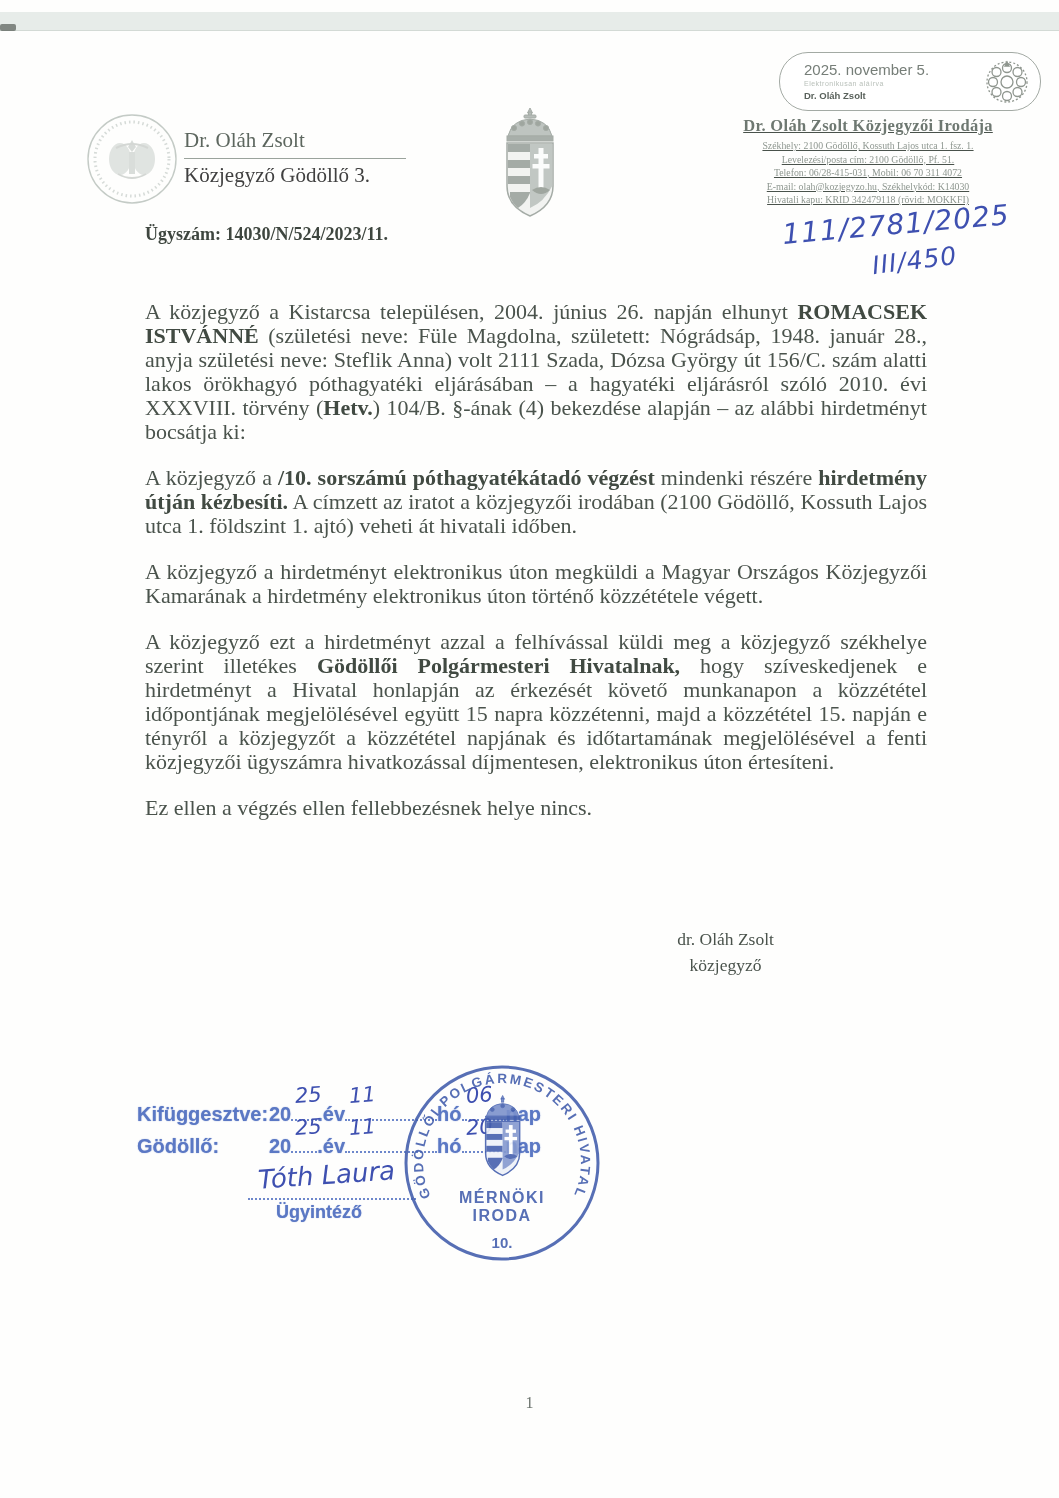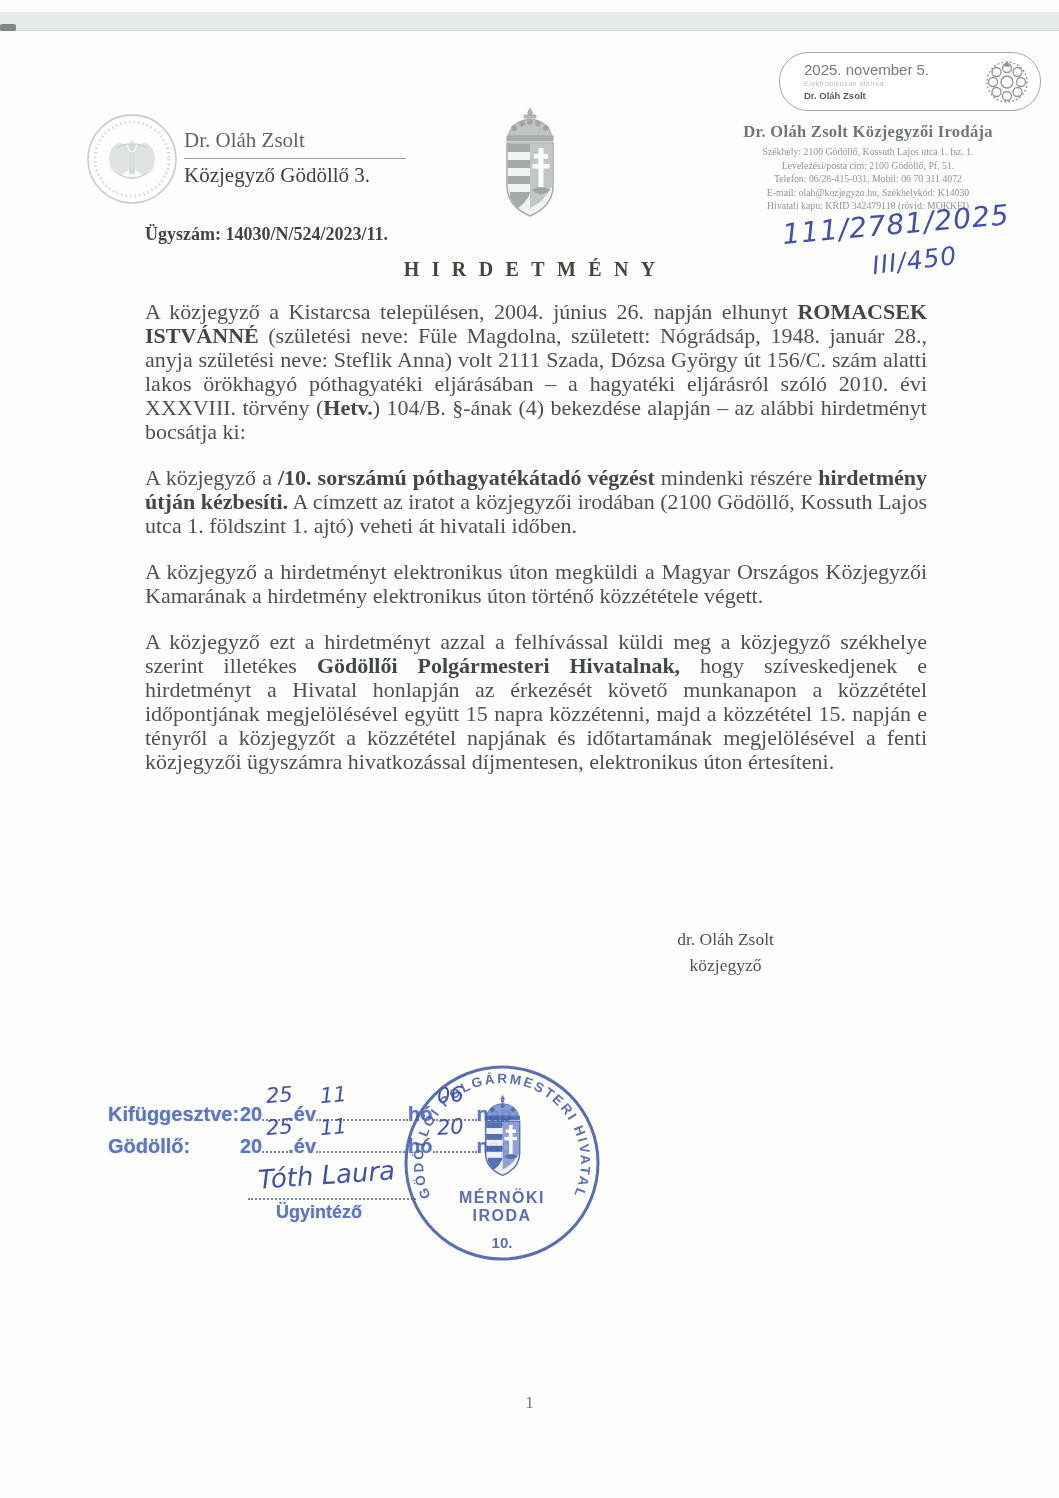--- a/index.html
+++ b/index.html
@@ -21,36 +21,36 @@
   .case-number{position:absolute;left:145px;top:224px;font-size:18px;font-weight:bold;color:#3e463f;}
   
   .arms-center{position:absolute;left:494px;top:106px;opacity:.85;}
   
   .date-stamp{position:absolute;left:779px;top:52px;width:260px;height:57px;border:1.5px solid #a3aaa4;border-radius:29px;background:#fff;}
   .ds-date{position:absolute;left:24px;top:8px;font-family:"Liberation Sans",sans-serif;font-size:15px;color:#767e78;}
   .ds-sub{position:absolute;left:24px;top:27px;font-family:"Liberation Sans",sans-serif;font-size:7px;color:#b9c0ba;letter-spacing:.5px;}
   .ds-name{position:absolute;left:24px;top:37px;font-family:"Liberation Sans",sans-serif;font-size:9.5px;font-weight:bold;color:#5a625c;}
   .ds-rosette{position:absolute;right:10px;top:6px;}
   
-  .office{position:absolute;left:718px;top:122px;width:300px;text-align:right;}
+  .office{position:absolute;left:718px;top:116px;width:300px;text-align:right;text-decoration:underline;}
   .office-title{font-size:16.5px;font-weight:bold;color:#6e7871;text-align:center;letter-spacing:.3px;margin-bottom:3px;}
   .office-line{font-size:9.8px;color:#8d968f;line-height:13.5px;text-align:center;}
   
   .hw{font-family:"DejaVu Sans",sans-serif;font-style:italic;color:#3e50b0;}
   .ref1{position:absolute;left:782px;top:208px;font-size:28px;transform:rotate(-5deg);letter-spacing:1px;}
   .ref2{position:absolute;left:872px;top:246px;font-size:25px;transform:rotate(-7deg);letter-spacing:1px;}
   
   .doc-title{position:absolute;left:0;top:258px;width:1059px;text-align:center;font-size:20px;font-weight:bold;letter-spacing:.62em;color:#3f473f;text-indent:.62em;}
   .body-text{position:absolute;left:145px;top:300px;width:782px;}
   .body-text p{margin:0 0 22px 0;font-size:22px;line-height:24px;text-align:justify;color:#4a534c;}
   .b{font-weight:bold;color:#414a42;}
   .dateline{margin-top:30px !important;}
   .signature{position:absolute;left:608px;top:926px;width:235px;text-align:center;font-size:17.5px;color:#4a534c;line-height:26px;}
   
-  .post-row{position:absolute;font-family:"Liberation Sans",sans-serif;font-weight:bold;font-size:20px;color:#5b78c4;text-shadow:0 0 1.2px #8da1d6;white-space:nowrap;}
+  .post-row{position:absolute;font-family:"Liberation Sans",sans-serif;font-weight:bold;font-size:20px;color:#5b78c4;text-shadow:0 0 1.2px #8da1d6;white-space:nowrap;margin-left:29px;}
   .row1{left:108px;top:1103px;}
   .row2{left:108px;top:1135px;}
   .post-label{display:inline-block;}
   .row1 .post-label{width:132px;}
   .row2 .post-label{width:132px;}
   .leader{display:inline-block;position:relative;border-bottom:2.5px dotted #6d87cb;height:16px;vertical-align:baseline;}
   .l1{width:26px;}.l2{width:92px;}.l3{width:44px;}
   .leader .hwn{position:absolute;left:4px;top:-20px;font-size:21px;font-weight:normal;text-shadow:none;color:#3e50b0;transform:rotate(-4deg);}
   .clerk-sig{position:absolute;left:258px;top:1160px;font-size:26px;transform:rotate(-4deg);white-space:nowrap;}
   .clerk-dots{position:absolute;left:248px;top:1198px;width:168px;border-bottom:2.5px dotted #6d87cb;}
@@ -146,27 +146,27 @@
     <div class="office-line">Székhely: 2100 Gödöllő, Kossuth Lajos utca 1. fsz. 1.</div>
     <div class="office-line">Levelezési/posta cím: 2100 Gödöllő, Pf. 51.</div>
     <div class="office-line">Telefon: 06/28-415-031, Mobil: 06 70 311 4072</div>
     <div class="office-line">E-mail: olah@kozjegyzo.hu, Székhelykód: K14030</div>
     <div class="office-line">Hivatali kapu: KRID 342479118 (rövid: MOKKFI)</div>
   </div>
 
   <div class="hw ref1">111/2781/2025</div>
   <div class="hw ref2">III/450</div>
 
-  <div class="doc-title">HIRDETMÉNY</div>
 
   <div class="body-text">
     <p><span>A közjegyző a Kistarcsa településen, 2004. június 26. napján elhunyt </span><span class="b">ROMACSEK ISTVÁNNÉ</span><span> (születési neve: Füle Magdolna, született: Nógrádsáp, 1948. január 28., anyja születési neve: Steflik Anna) volt 2111 Szada, Dózsa György út 156/C. szám alatti lakos örökhagyó póthagyatéki eljárásában – a hagyatéki eljárásról szóló 2010. évi XXXVIII. törvény (</span><span class="b">Hetv.</span><span>) 104/B. §-ának (4) bekezdése alapján – az alábbi hirdetményt bocsátja ki:</span></p>
     <p><span>A közjegyző a </span><span class="b">/10. sorszámú póthagyatékátadó végzést</span><span> mindenki részére </span><span class="b">hirdetmény útján kézbesíti.</span><span> A címzett az iratot a közjegyzői irodában (2100 Gödöllő, Kossuth Lajos utca 1. földszint 1. ajtó) veheti át hivatali időben.</span></p>
     <p>A közjegyző a hirdetményt elektronikus úton megküldi a Magyar Országos Közjegyzői Kamarának a hirdetmény elektronikus úton történő közzététele végett.</p>
     <p><span>A közjegyző ezt a hirdetményt azzal a felhívással küldi meg a közjegyző székhelye szerint illetékes </span><span class="b">Gödöllői Polgármesteri Hivatalnak,</span><span> hogy szíveskedjenek e hirdetményt a Hivatal honlapján az érkezését követő munkanapon a közzététel időpontjának megjelölésével együtt 15 napra közzétenni, majd a közzététel 15. napján e tényről a közjegyzőt a közzététel napjának és időtartamának megjelölésével a fenti közjegyzői ügyszámra hivatkozással díjmentesen, elektronikus úton értesíteni.</span></p>
+    <p>Ez ellen a végzés ellen fellebbezésnek helye nincs.</p>
   </div>
 
   <div class="signature">
     <div>dr. Oláh Zsolt</div>
     <div>közjegyző</div>
   </div>
 
   <div class="post-row row1">
     <span class="post-label">Kifüggesztve:</span><span>20</span><span class="leader l1"><span class="hw hwn">25</span></span><span>.év</span><span class="leader l2"><span class="hw hwn">11</span></span><span>hó</span><span class="leader l3"><span class="hw hwn">06</span></span><span>nap</span>
   </div>

